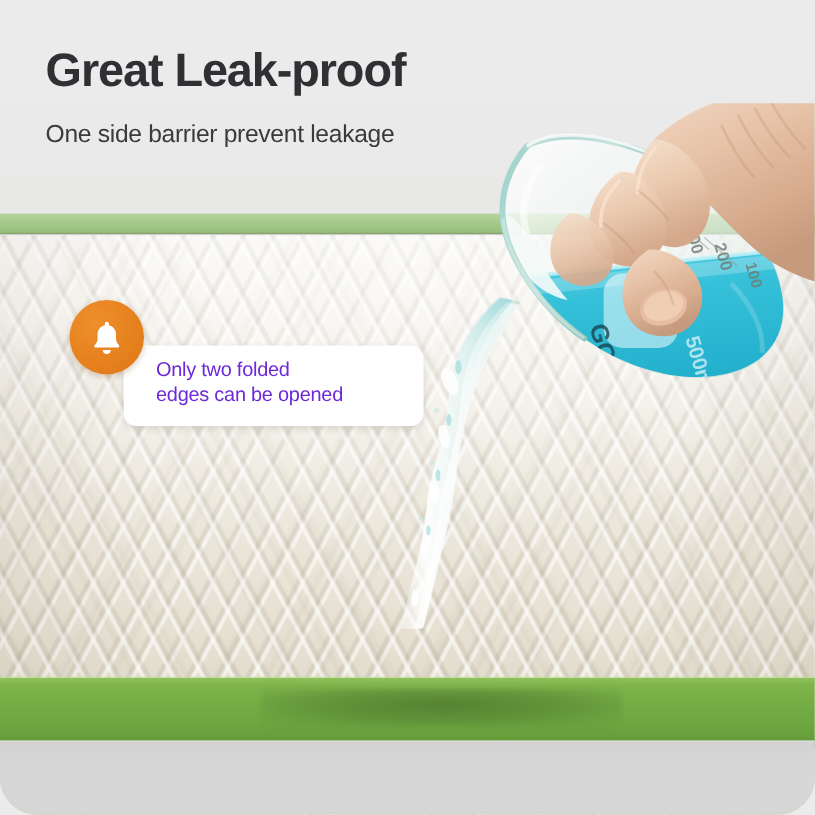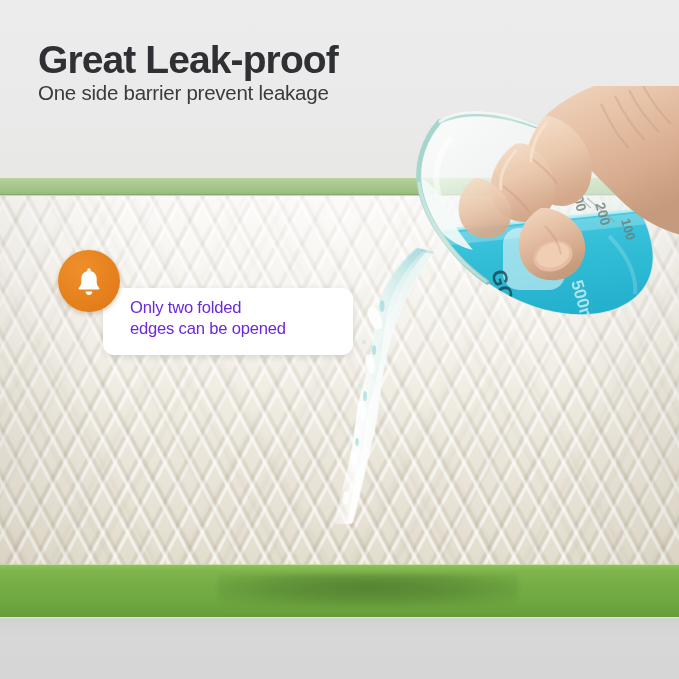--- a/index.html
+++ b/index.html
@@ -5,21 +5,21 @@
   * { margin:0; padding:0; box-sizing:border-box; }
   html,body { width:679px; height:679px; }
   body {
     font-family:"Liberation Sans", sans-serif;
     background:#ebebeb;
     overflow:hidden;
     position:relative;
   }
 
   
-  #stage { position:absolute; inset:0; width:679px; height:679px; overflow:hidden; }
+  #stage { position:absolute; inset:0; width:679px; height:679px; overflow:hidden;border-radius:31px; }
 
   
   .bg-top {
     position:absolute; left:0; top:0; width:679px; height:186px;
     background:linear-gradient(180deg,#ececec 0%,#eaeaea 60%,#e7e8e5 100%);
   }
   .bg-bottom {
     position:absolute; left:0; top:618px; width:679px; height:61px;
     background:linear-gradient(180deg,#d2d2d2 0%,#d7d7d7 30%,#d6d6d6 100%);
   }
@@ -28,21 +28,21 @@
     background:linear-gradient(180deg,#e2e2e2,#cfcfcf);
   }
 
   
   .headline-wrap { position:absolute; left:38px; top:40px; width:560px; }
   .headline {
     font-size:39px; font-weight:bold; color:#2f3033;
     letter-spacing:-0.9px; line-height:1.05; white-space:nowrap;
   }
   .subhead {
-    margin-top:0; font-size:20.5px; font-weight:normal;
+    margin-top:19px; font-size:20.5px; font-weight:normal;
     color:#3a3b3e; letter-spacing:-0.25px; white-space:nowrap;
   }
 
   
   .mat { position:absolute; left:0; top:178px; width:679px; height:445px; }
 
   
   .mat-edge-far {
     position:absolute; left:0; top:0; width:679px; height:17px;
     background:linear-gradient(180deg,#b6d49c 0%,#a5c98a 45%,#9cc281 80%,#8fb977 100%);

